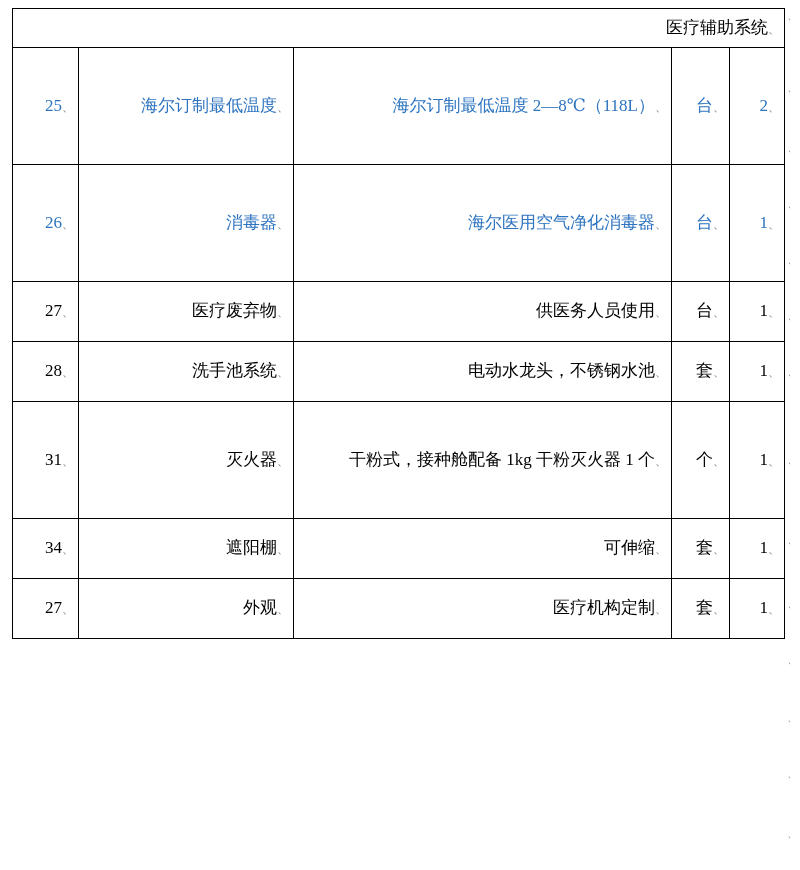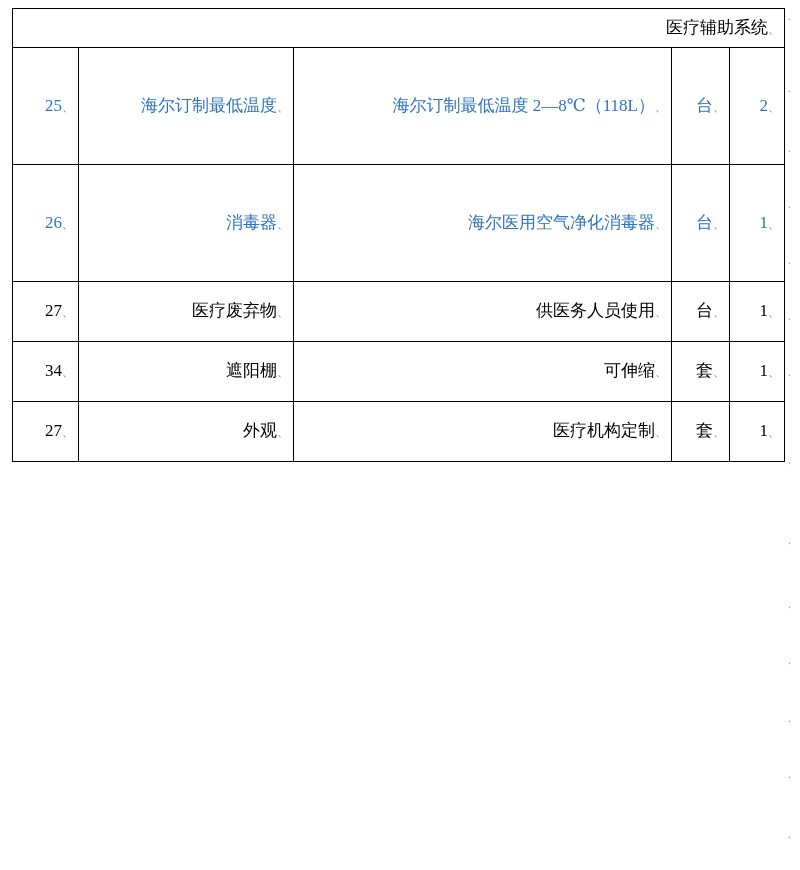--- a/index.html
+++ b/index.html
@@ -114,23 +114,37 @@
       </tr>
 
       <tr class="row-h">
         <td><span>27</span><span class="mk">、</span></td>
         <td><span>医疗废弃物</span><span class="mk">、</span></td>
         <td><span>供医务人员使用</span><span class="mk">、</span></td>
         <td><span>台</span><span class="mk">、</span></td>
         <td><span>1</span><span class="mk">、</span></td>
       </tr>
 
+      <tr class="row-h">
+        <td><span>28</span><span class="mk">、</span></td>
+        <td><span>洗手池系统</span><span class="mk">、</span></td>
+        <td><span>电动水龙头，不锈钢水池</span><span class="mk">、</span></td>
+        <td><span>套</span><span class="mk">、</span></td>
+        <td><span>1</span><span class="mk">、</span></td>
+      </tr>
 
 
 
+      <tr class="tall">
+        <td><span>31</span><span class="mk">、</span></td>
+        <td><span>灭火器</span><span class="mk">、</span></td>
+        <td><span>干粉式，接种舱配备 1kg 干粉灭火器 1 个</span><span class="mk">、</span></td>
+        <td><span>个</span><span class="mk">、</span></td>
+        <td><span>1</span><span class="mk">、</span></td>
+      </tr>
 
 
 
       <tr class="row-h">
         <td><span>34</span><span class="mk">、</span></td>
         <td><span>遮阳棚</span><span class="mk">、</span></td>
         <td><span>可伸缩</span><span class="mk">、</span></td>
         <td><span>套</span><span class="mk">、</span></td>
         <td><span>1</span><span class="mk">、</span></td>
       </tr>

